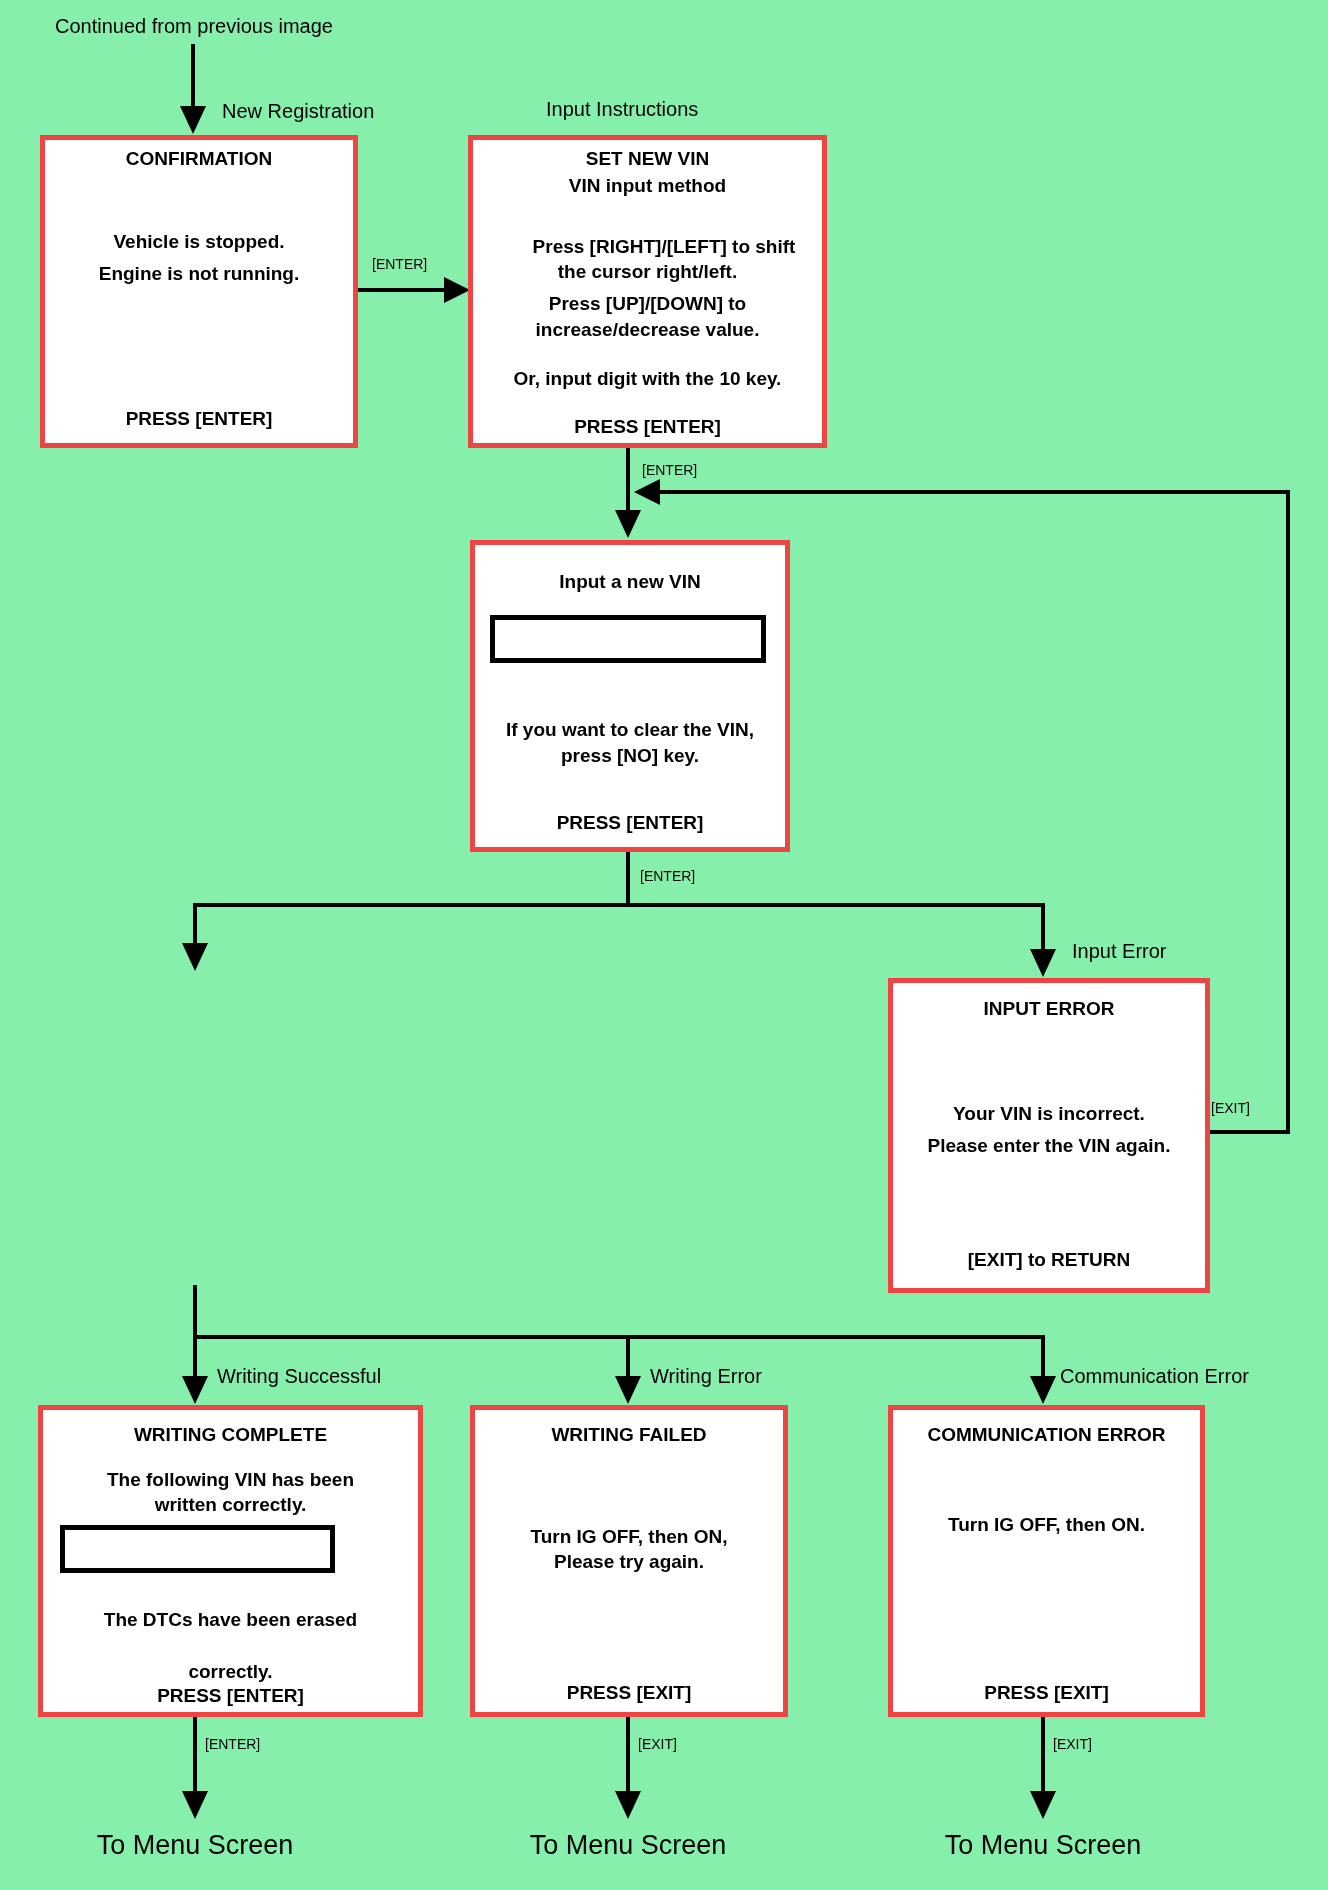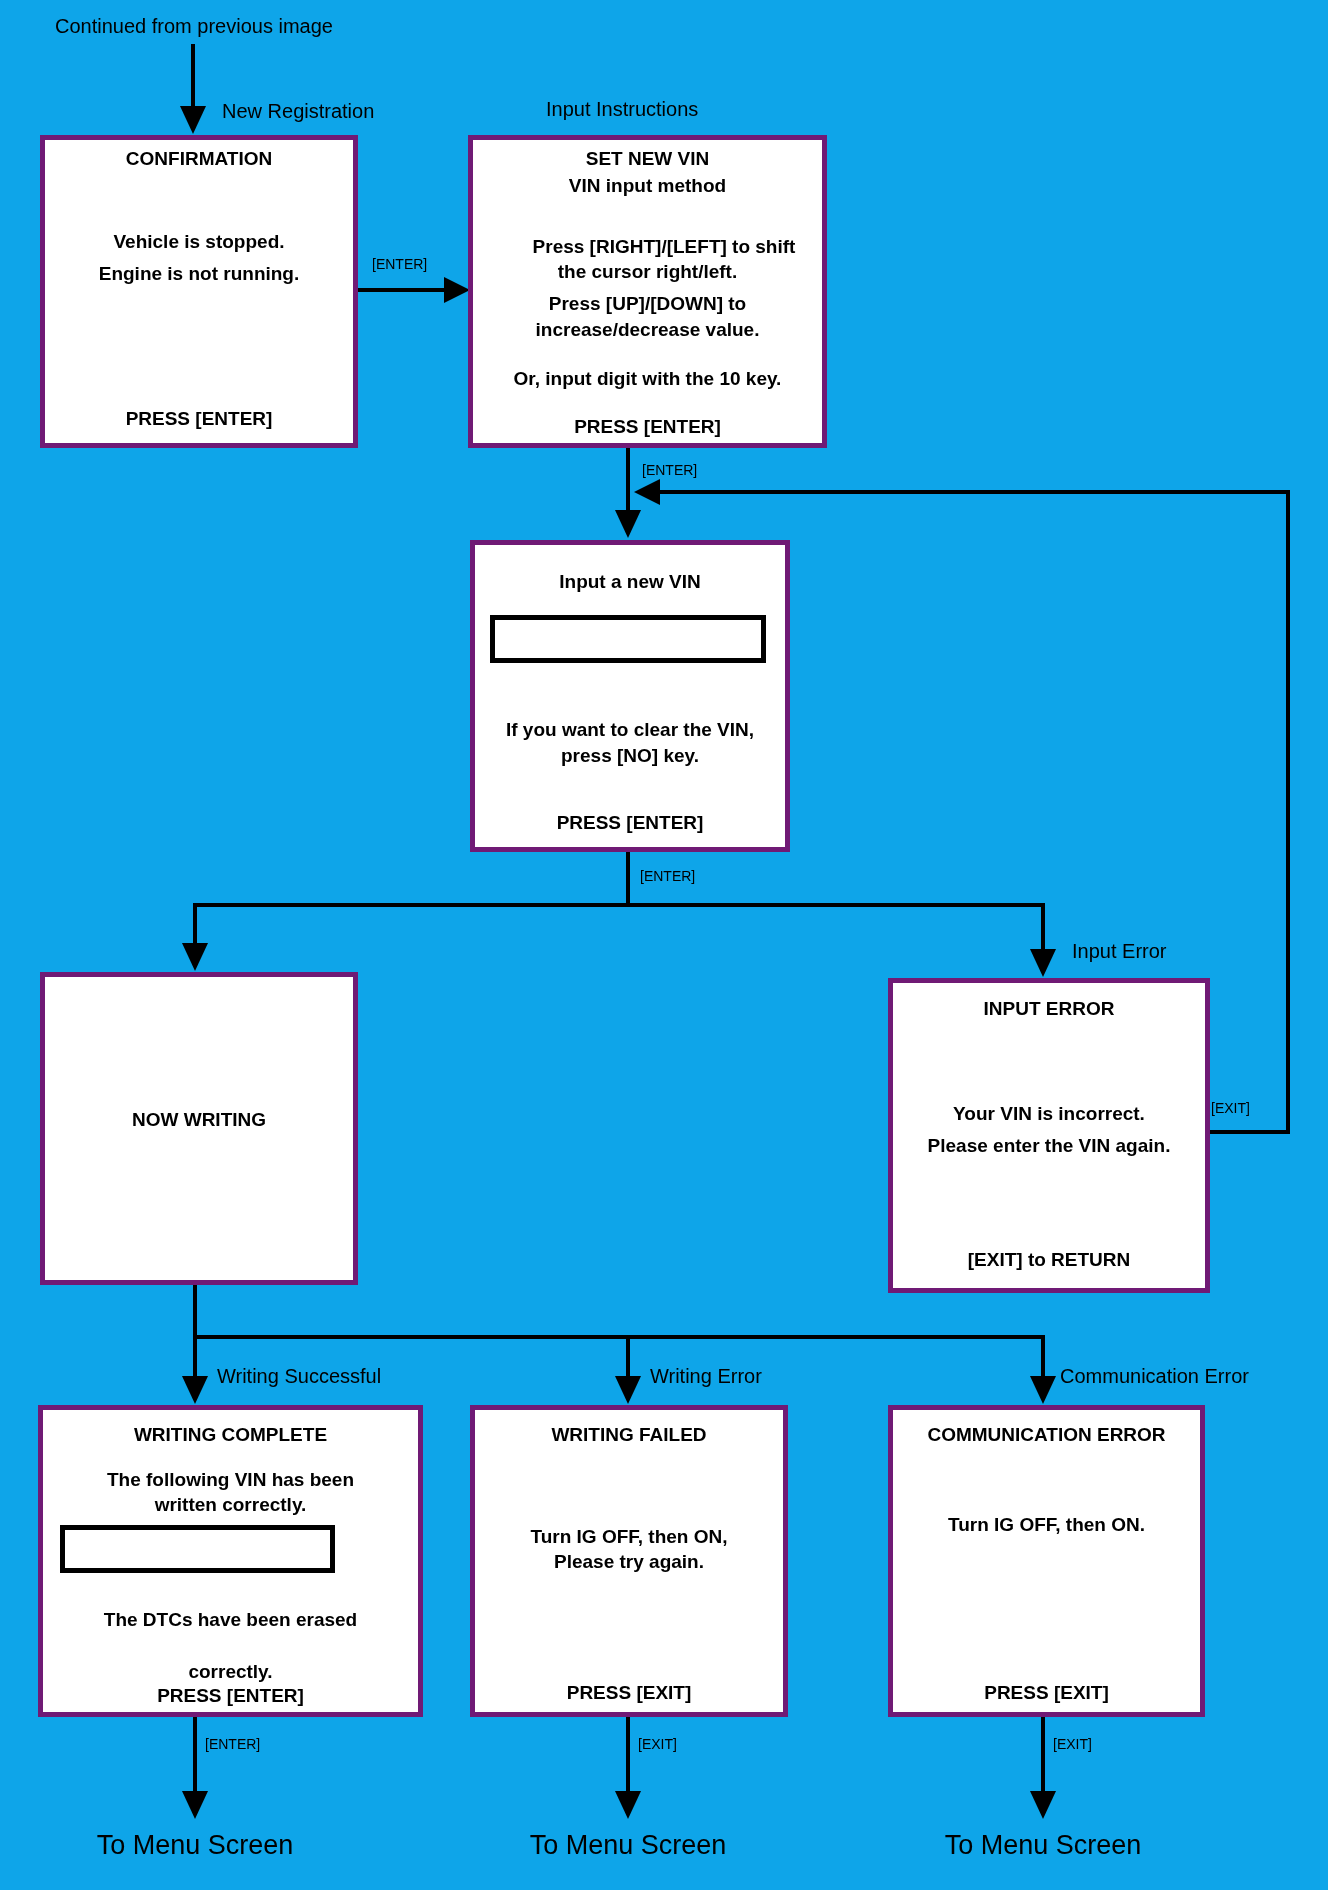--- a/index.html
+++ b/index.html
@@ -1,20 +1,20 @@
 <!DOCTYPE html>
 <html><head>
 <meta charset="utf-8">
 <style>
   * { margin:0; padding:0; box-sizing:border-box; }
   html,body { background:#ffffff; }
-  .canvas { position:relative; width:1328px; height:1890px; background:#0ea5e9;
+  .canvas { position:relative; width:1328px; height:1890px; background:#86efac;
             font-family:"Liberation Sans", sans-serif; color:#000; overflow:hidden; }
 
-  .box { position:absolute; border:5px solid #701a75; background:#fff; }
+  .box { position:absolute; border:5px solid #ef4444; background:#fff; }
   .bt  { position:absolute; left:0; right:0; text-align:center; white-space:nowrap;
          font-weight:bold; font-size:19px; line-height:24px; }
   .field { position:absolute; border:5px solid #000; background:#fff; }
 
   .lbl { position:absolute; white-space:nowrap; font-size:14px; line-height:24px; }
   .ann { position:absolute; white-space:nowrap; font-size:20px; line-height:24px; }
   .menu { position:absolute; width:300px; text-align:center; white-space:nowrap;
           font-size:27px; line-height:30px; }
 
   .ln { position:absolute; background:#000; }
@@ -80,23 +80,20 @@
 
   <div class="ln" style="left:626px; top:852px; width:4px; height:53px;"></div>
   <div class="lbl" style="left:640px; top:864px;">[ENTER]</div>
   <div class="ln" style="left:193px; top:903px; width:852px; height:4px;"></div>
   <div class="ln" style="left:193px; top:905px; width:4px; height:39px;"></div>
   <div class="ah-down" style="left:182px; top:943px;"></div>
   <div class="ln" style="left:1041px; top:905px; width:4px; height:45px;"></div>
   <div class="ah-down" style="left:1030px; top:949px;"></div>
   <div class="ann" style="left:1072px; top:939px;">Input Error</div>
 
-  <div class="box" style="left:40px; top:972px; width:318px; height:313px;">
-    <div class="bt" style="top:131px;">NOW WRITING</div>
-  </div>
 
   <div class="box" style="left:888px; top:978px; width:322px; height:315px;">
     <div class="bt" style="top:14px;">INPUT ERROR</div>
     <div class="bt" style="top:119px;">Your VIN is incorrect.</div>
     <div class="bt" style="top:151px;">Please enter the VIN again.</div>
     <div class="bt" style="top:265px;">[EXIT] to RETURN</div>
   </div>
 
   <div class="ln" style="left:193px; top:1285px; width:4px; height:52px;"></div>
   <div class="ln" style="left:193px; top:1335px; width:852px; height:4px;"></div>

